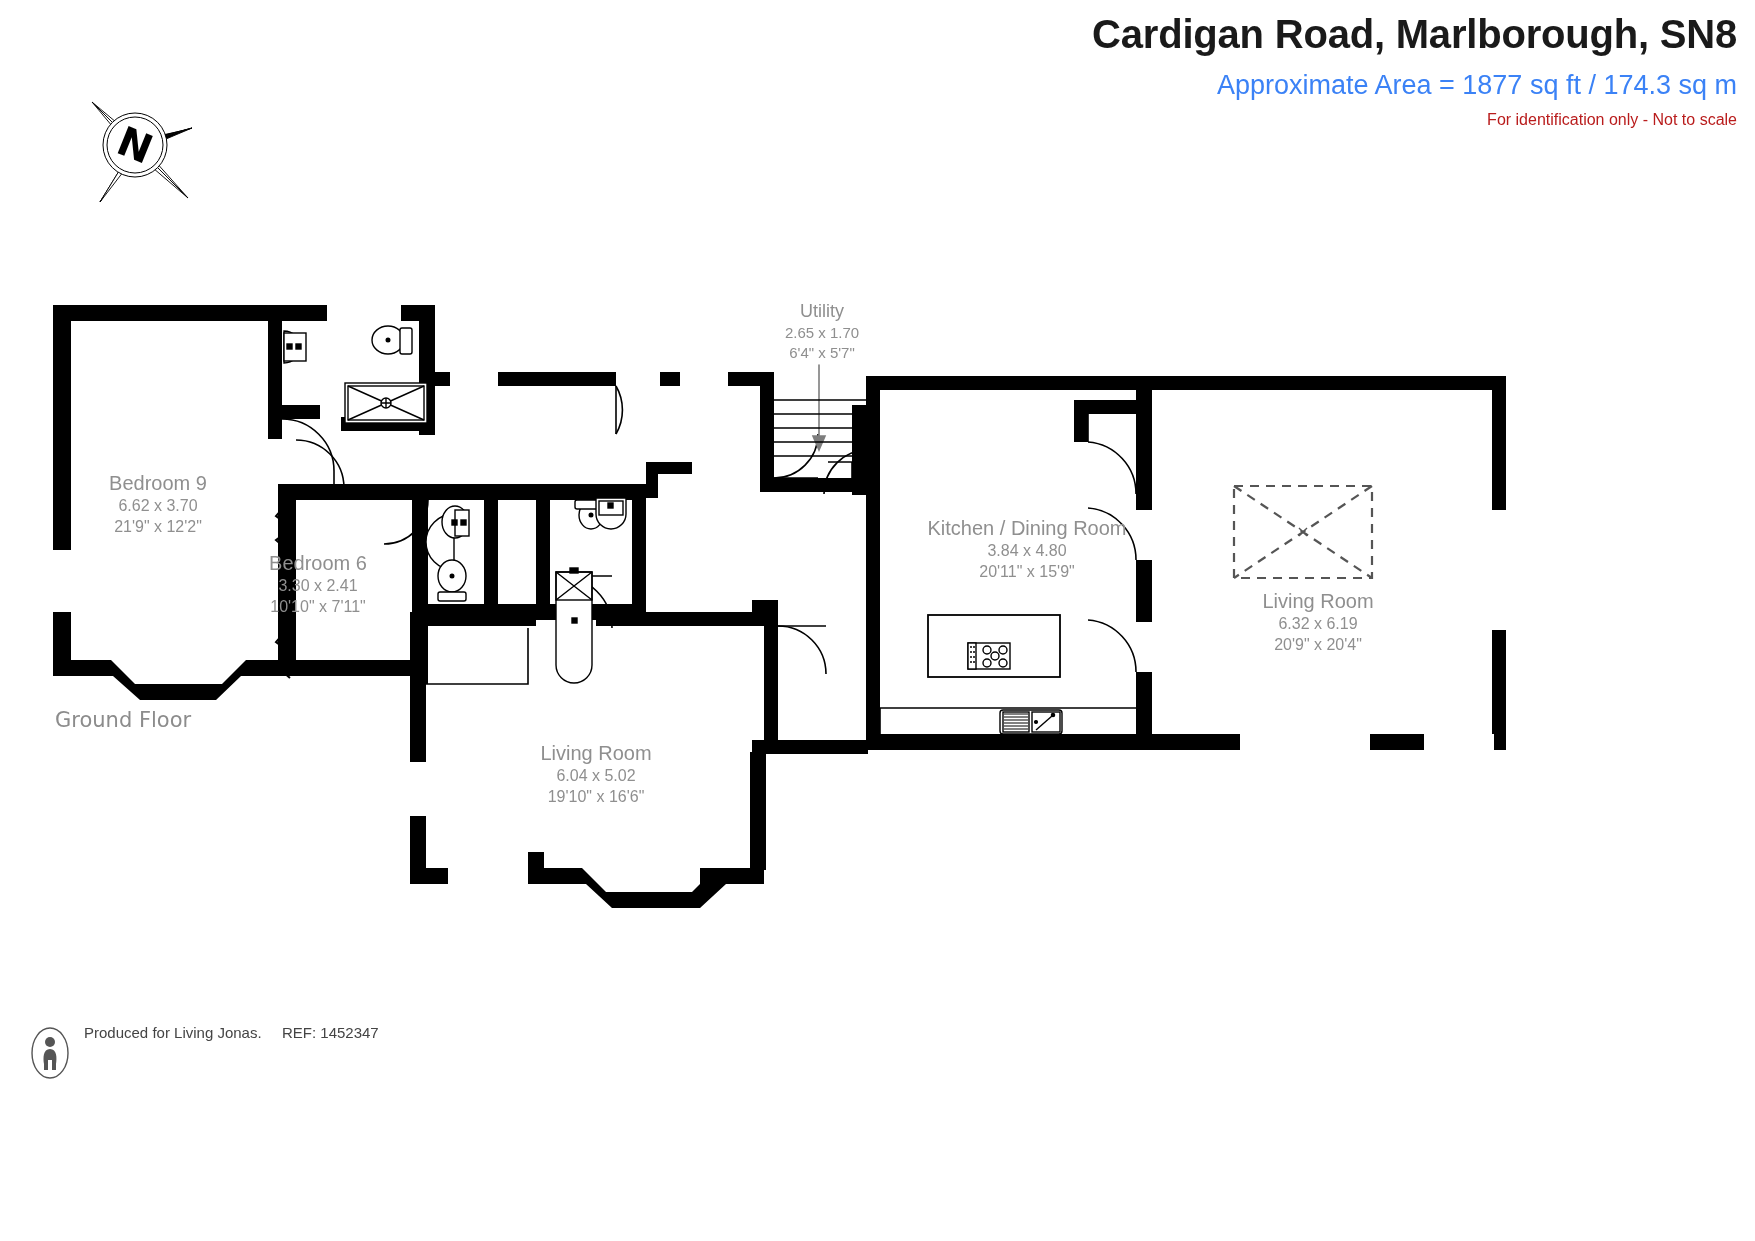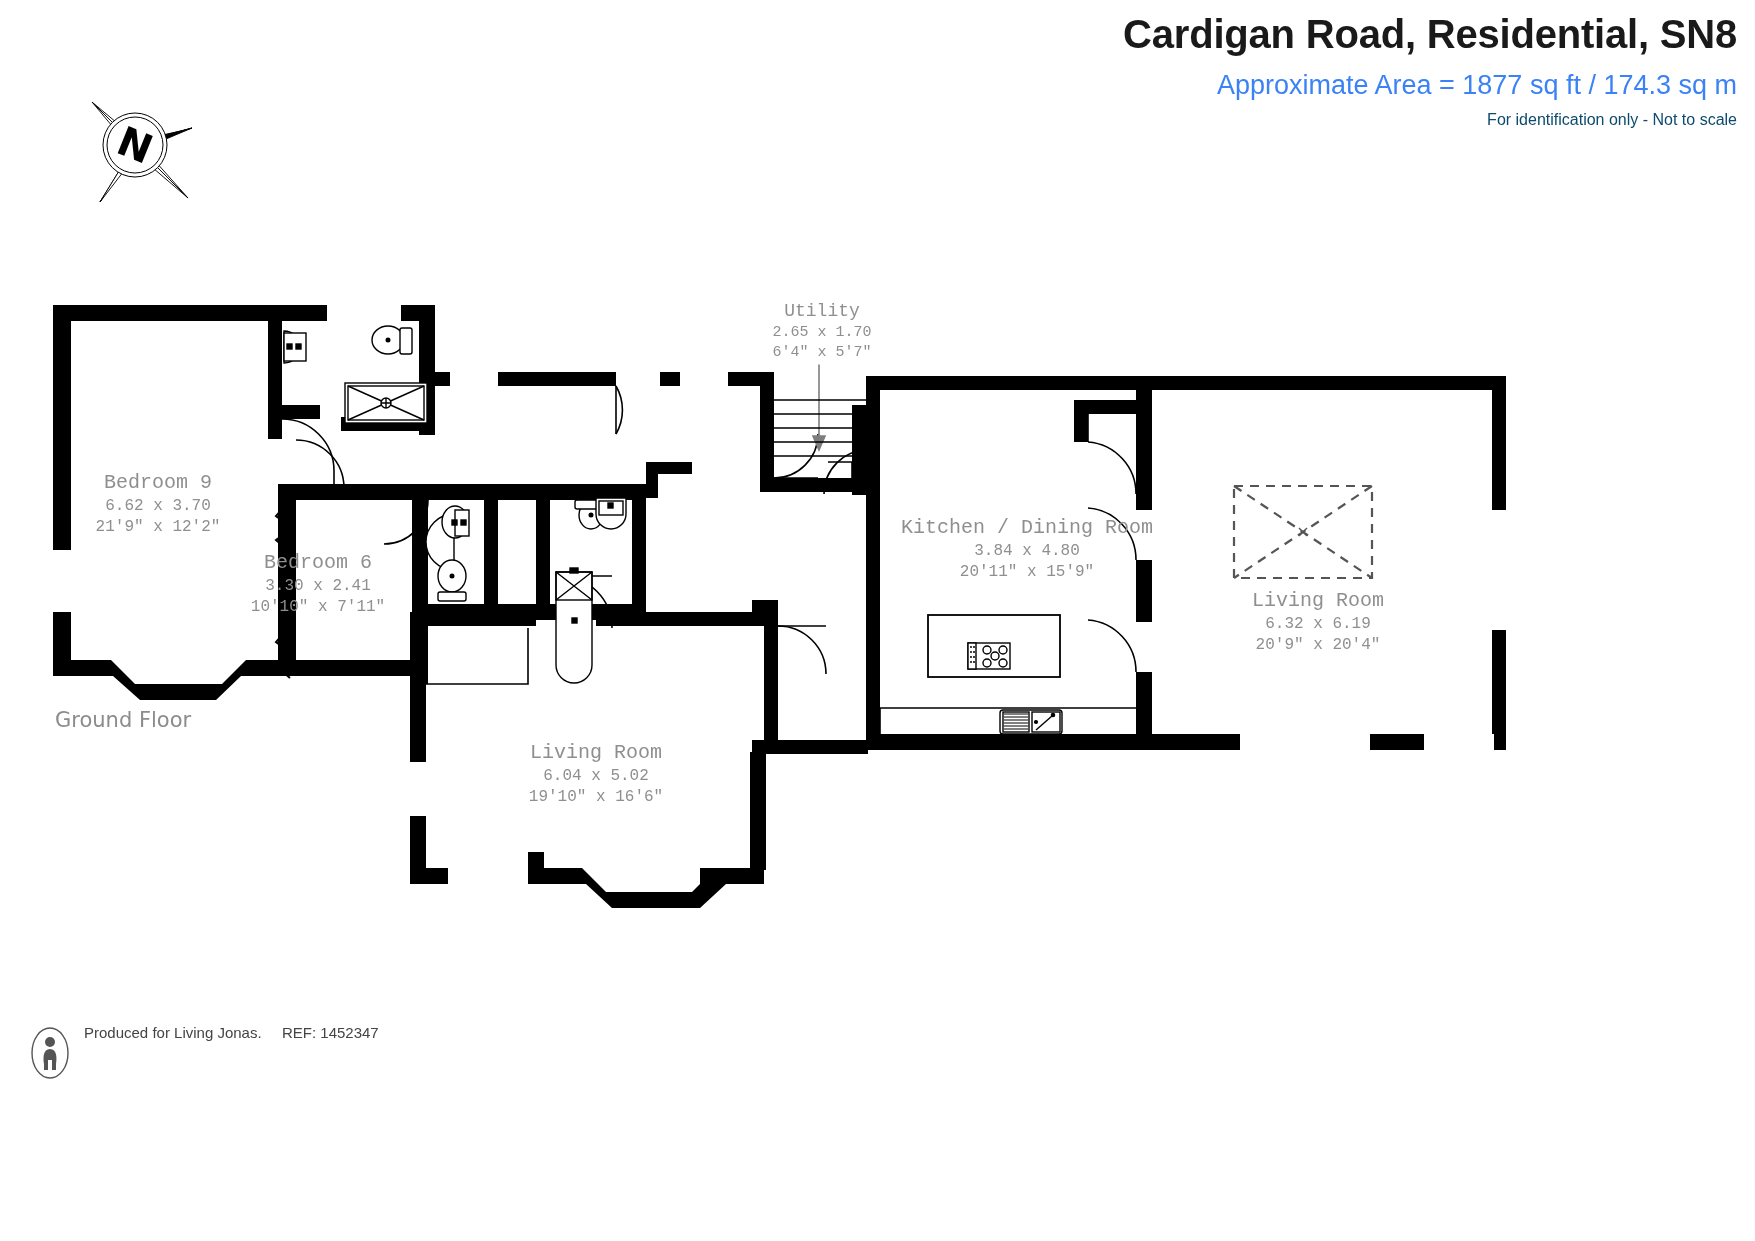--- a/index.html
+++ b/index.html
@@ -7,35 +7,35 @@
        font-family:"DejaVu Sans","Liberation Sans",sans-serif;}
 
   
   #header{position:absolute;right:18px;top:12px;text-align:right;}
   #title{font-family:"Liberation Sans","DejaVu Sans",sans-serif;
          font-weight:bold;font-size:40px;color:#1a1a1a;letter-spacing:-0.2px;
          line-height:1.1;white-space:nowrap;}
   #area{font-family:"Liberation Sans","DejaVu Sans",sans-serif;
         font-size:27px;color:#3b82f6;margin-top:14px;white-space:nowrap;}
   #notescale{font-family:"Liberation Sans","DejaVu Sans",sans-serif;
-        font-size:16px;color:#0c4a6e;margin-top:10px;white-space:nowrap;}
+        font-size:16px;color:#b91c1c;margin-top:10px;white-space:nowrap;}
 
   
   #compass{position:absolute;left:70px;top:80px;width:130px;height:130px;}
 
   
   #floorlabel{position:absolute;left:55px;top:708px;font-size:21px;color:#8c8c8c;
               font-family:"DejaVu Sans","Liberation Sans",sans-serif;}
 
   
   #plan{position:absolute;left:0;top:0;width:1755px;height:1241px;}
 
   
   .room-label{position:absolute;text-align:center;color:#8f8f8f;
-              font-family:Liberation Mono, monospace;
+              font-family:Liberation Sans, sans-serif;
               line-height:1.30;white-space:nowrap;}
   .room-label .rn{font-size:20px;display:block;}
   .room-label .rd{font-size:16px;display:block;}
 
   #lbl-bed1{left:38px;top:470px;width:240px;}
   #lbl-bed2{left:198px;top:550px;width:240px;}
   #lbl-lr-left{left:476px;top:740px;width:240px;}
   #lbl-kitchen{left:897px;top:515px;width:260px;}
   #lbl-lr-right{left:1198px;top:588px;width:240px;}
   #lbl-utility{left:727px;top:300px;width:190px;}
@@ -47,21 +47,21 @@
   #footer-icon{width:40px;height:54px;flex:0 0 auto;margin-top:4px;}
   #footer-text{margin-left:14px;font-family:"Liberation Sans","DejaVu Sans",sans-serif;
                font-size:15px;color:#444;line-height:1.45;}
   #footer-text div{white-space:nowrap;}
   .sp{display:inline-block;width:12px;}
 </style>
 </head>
 <body>
 
 <div id="header">
-  <div id="title">Cardigan Road, Residential, SN8</div>
+  <div id="title">Cardigan Road, Marlborough, SN8</div>
   <div id="area">Approximate Area = 1877 sq ft / 174.3 sq m</div>
   <div id="notescale">For identification only - Not to scale</div>
 </div>
 
 <div id="compass">
   <svg width="130" height="130" viewBox="0 0 130 130">
 
     <g fill="#ffffff" stroke="#000000" stroke-width="0.9">
       <polygon points="65,65 22,22 65,58"></polygon>
       <polygon points="65,65 22,22 58,65"></polygon>

